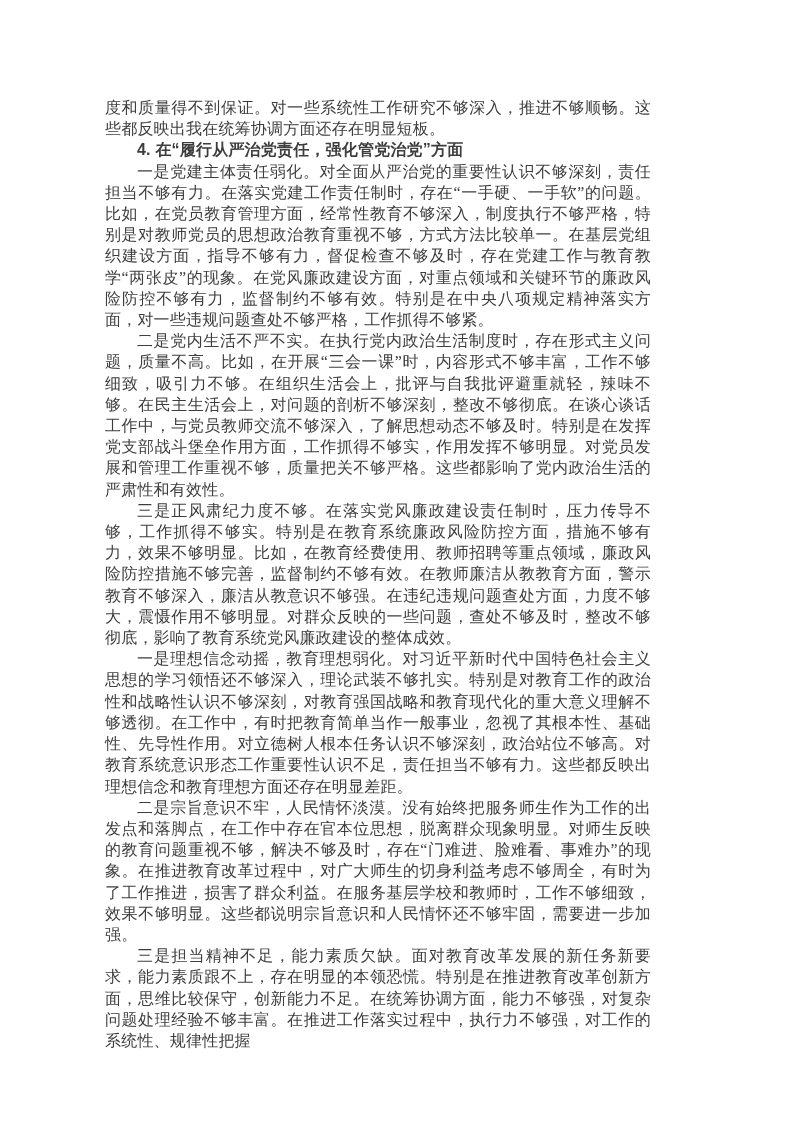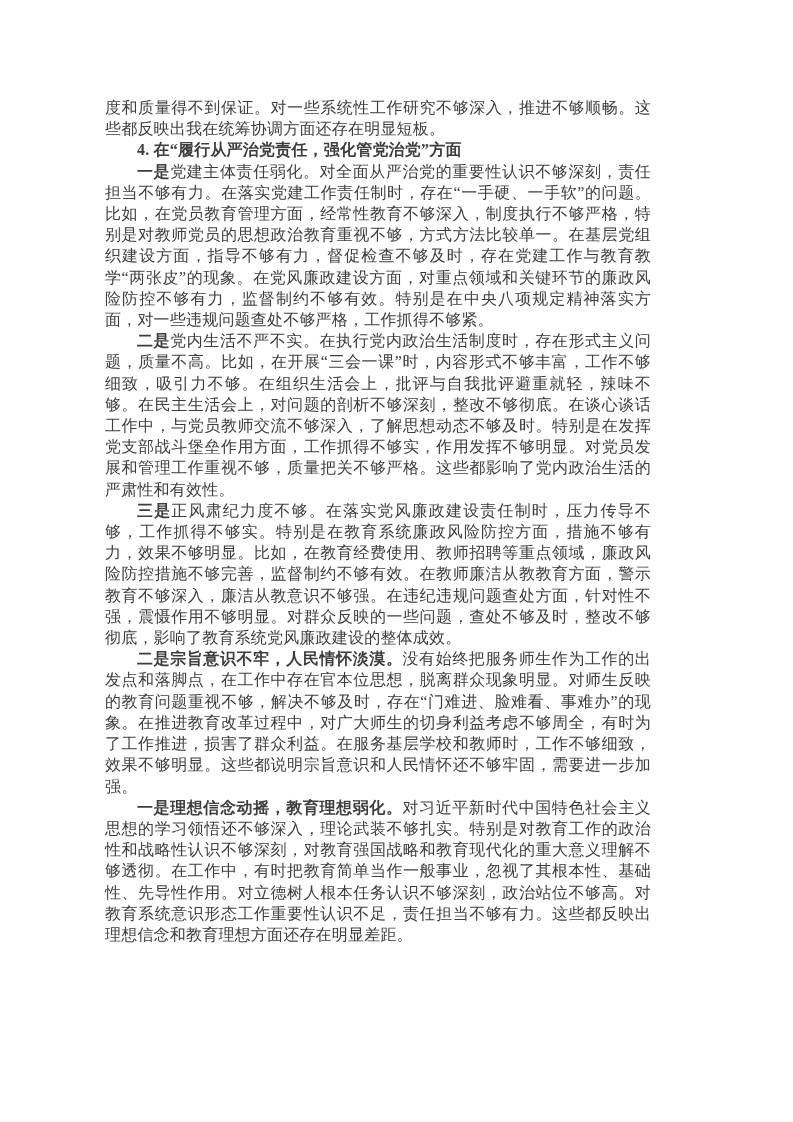--- a/index.html
+++ b/index.html
@@ -26,44 +26,45 @@
   }
   .doc p {
     margin: 0;
     padding: 0;
     text-indent: 2em;
   }
   .doc p.no-indent {
     text-indent: 0;
   }
   .lead {
-    font-weight: 700;
+    font-weight: 400;
     font-family: "Liberation Sans", "DejaVu Sans", sans-serif;
   }
   p.heading {
     font-weight: 700;
-    font-family: Liberation Serif, serif;
+    font-family: Liberation Sans, sans-serif;
   }
 </style>
 </head>
 <body>
 
 <div class="page">
   <div class="doc">
 
     <p class="no-indent"><span>度和质量得不到保证。对一些系统性工作研究不够深入，推进不够顺畅。这些都反映出我在统筹协调方面还存在明显短板。</span></p>
 
     <p class="heading"><span>4. 在“履行从严治党责任，强化管党治党”方面</span></p>
 
     <p><span class="lead">一是</span><span>党建主体责任弱化。对全面从严治党的重要性认识不够深刻，责任担当不够有力。在落实党建工作责任制时，存在“一手硬、一手软”的问题。比如，在党员教育管理方面，经常性教育不够深入，制度执行不够严格，特别是对教师党员的思想政治教育重视不够，方式方法比较单一。在基层党组织建设方面，指导不够有力，督促检查不够及时，存在党建工作与教育教学“两张皮”的现象。在党风廉政建设方面，对重点领域和关键环节的廉政风险防控不够有力，监督制约不够有效。特别是在中央八项规定精神落实方面，对一些违规问题查处不够严格，工作抓得不够紧。</span></p>
 
     <p><span class="lead">二是</span><span>党内生活不严不实。在执行党内政治生活制度时，存在形式主义问题，质量不高。比如，在开展“三会一课”时，内容形式不够丰富，工作不够细致，吸引力不够。在组织生活会上，批评与自我批评避重就轻，辣味不够。在民主生活会上，对问题的剖析不够深刻，整改不够彻底。在谈心谈话工作中，与党员教师交流不够深入，了解思想动态不够及时。特别是在发挥党支部战斗堡垒作用方面，工作抓得不够实，作用发挥不够明显。对党员发展和管理工作重视不够，质量把关不够严格。这些都影响了党内政治生活的严肃性和有效性。</span></p>
 
-    <p><span class="lead">三是</span><span>正风肃纪力度不够。在落实党风廉政建设责任制时，压力传导不够，工作抓得不够实。特别是在教育系统廉政风险防控方面，措施不够有力，效果不够明显。比如，在教育经费使用、教师招聘等重点领域，廉政风险防控措施不够完善，监督制约不够有效。在教师廉洁从教教育方面，警示教育不够深入，廉洁从教意识不够强。在违纪违规问题查处方面，针对性不强，震慑作用不够明显。对群众反映的一些问题，查处不够及时，整改不够彻底，影响了教育系统党风廉政建设的整体成效。</span></p>
+    <p><span class="lead">三是</span><span>正风肃纪力度不够。在落实党风廉政建设责任制时，压力传导不够，工作抓得不够实。特别是在教育系统廉政风险防控方面，措施不够有力，效果不够明显。比如，在教育经费使用、教师招聘等重点领域，廉政风险防控措施不够完善，监督制约不够有效。在教师廉洁从教教育方面，警示教育不够深入，廉洁从教意识不够强。在违纪违规问题查处方面，力度不够大，震慑作用不够明显。对群众反映的一些问题，查处不够及时，整改不够彻底，影响了教育系统党风廉政建设的整体成效。</span></p>
 
+
+    <p><span class="lead">一是理想信念动摇，教育理想弱化。</span><span>对习近平新时代中国特色社会主义思想的学习领悟还不够深入，理论武装不够扎实。特别是对教育工作的政治性和战略性认识不够深刻，对教育强国战略和教育现代化的重大意义理解不够透彻。在工作中，有时把教育简单当作一般事业，忽视了其根本性、基础性、先导性作用。对立德树人根本任务认识不够深刻，政治站位不够高。对教育系统意识形态工作重要性认识不足，责任担当不够有力。这些都反映出理想信念和教育理想方面还存在明显差距。</span></p>
 
     <p><span class="lead">二是宗旨意识不牢，人民情怀淡漠。</span><span>没有始终把服务师生作为工作的出发点和落脚点，在工作中存在官本位思想，脱离群众现象明显。对师生反映的教育问题重视不够，解决不够及时，存在“门难进、脸难看、事难办”的现象。在推进教育改革过程中，对广大师生的切身利益考虑不够周全，有时为了工作推进，损害了群众利益。在服务基层学校和教师时，工作不够细致，效果不够明显。这些都说明宗旨意识和人民情怀还不够牢固，需要进一步加强。</span></p>
 
-    <p><span class="lead">一是理想信念动摇，教育理想弱化。</span><span>对习近平新时代中国特色社会主义思想的学习领悟还不够深入，理论武装不够扎实。特别是对教育工作的政治性和战略性认识不够深刻，对教育强国战略和教育现代化的重大意义理解不够透彻。在工作中，有时把教育简单当作一般事业，忽视了其根本性、基础性、先导性作用。对立德树人根本任务认识不够深刻，政治站位不够高。对教育系统意识形态工作重要性认识不足，责任担当不够有力。这些都反映出理想信念和教育理想方面还存在明显差距。</span></p>
-
+    <p><span class="lead">三是担当精神不足，能力素质欠缺。</span><span>面对教育改革发展的新任务新要求，能力素质跟不上，存在明显的本领恐慌。特别是在推进教育改革创新方面，思维比较保守，创新能力不足。在统筹协调方面，能力不够强，对复杂问题处理经验不够丰富。在推进工作落实过程中，执行力不够强，对工作的系统性、规律性把握</span></p>
 
   </div>
 </div>
 
 </body></html>

